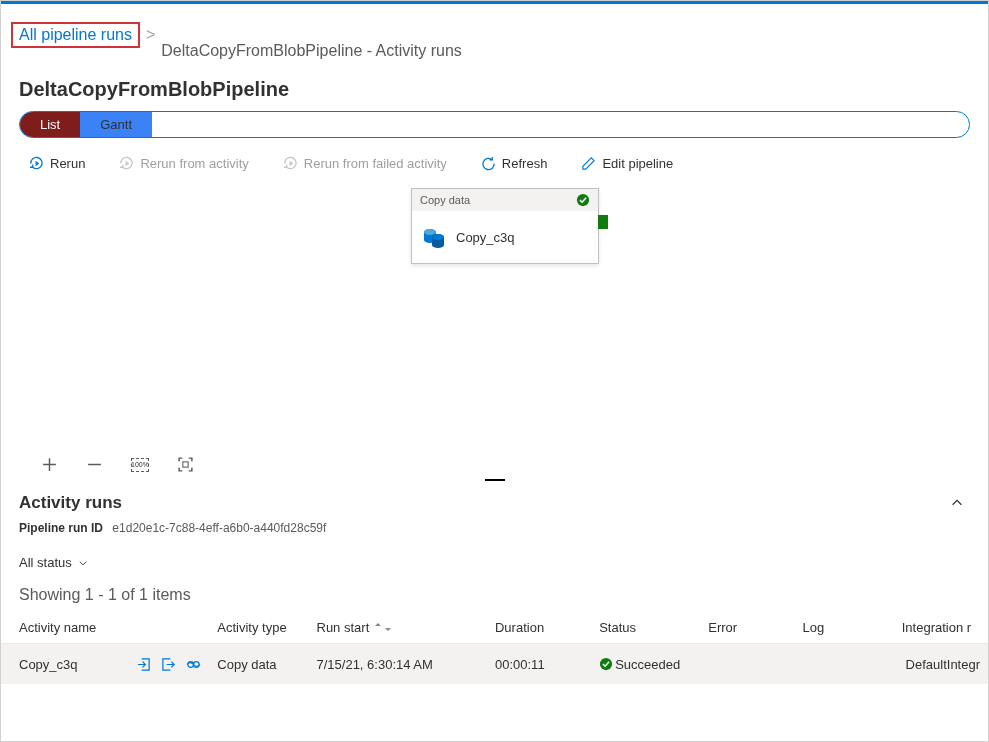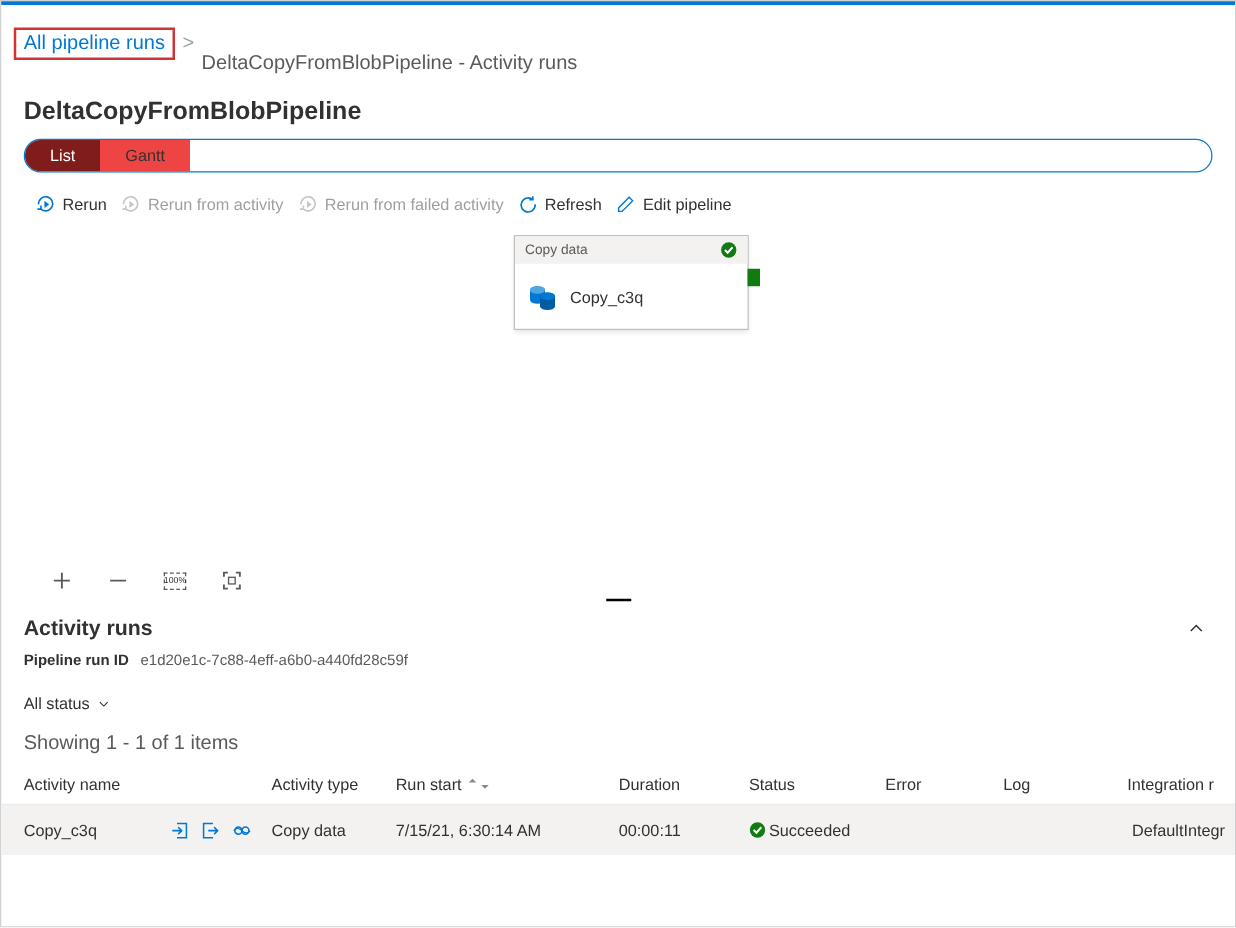--- a/index.html
+++ b/index.html
@@ -5,23 +5,23 @@
     * { box-sizing: border-box; margin: 0; padding: 0; font-family: "Segoe UI", Arial, sans-serif; }
     body { width: 989px; height: 742px; background: #fff; overflow: hidden; font-size: 13px; color: #323130; }
     .container { width: 100%; height: 100%; border: 1px solid #d1d1d1; display: flex; flex-direction: column; }
     .top-border { height: 3px; background: #0078d4; }
     .breadcrumb { padding: 6px 10px; font-size: 16px; display: flex; align-items: center; gap: 6px; }
     .breadcrumb-link { color: #0078d4; border: 2px solid #d13438; padding: 2px 6px; }
     .breadcrumb-sep { color: #a0a0a0; }
     .breadcrumb-current { color: #5a5a5a; margin-top: 32px; }
     .title { font-size: 20px; font-weight: 600; padding: 12px 18px 10px 18px; }
     .tab-toggle { display: inline-flex; margin: 0 18px 12px 18px; border: 1px solid #0078d4; border-radius: 18px; overflow: hidden; }
-    .tab-btn { padding: 5px 20px; font-size: 13px; cursor: pointer; background: #ef4444; color: #323130; }
+    .tab-btn { padding: 5px 20px; font-size: 13px; cursor: pointer; background: #3b82f6; color: #323130; }
     .tab-btn.active { background: #7f1d1d; color: #fff; }
-    .toolbar { display: flex; align-items: center; gap: 12px; padding: 6px 18px 12px 28px; }
+    .toolbar { display: flex; align-items: center; gap: 34px; padding: 6px 18px 12px 28px; }
     .tool-item { display: flex; align-items: center; gap: 6px; cursor: pointer; color: #323130; font-size: 13px; }
     .tool-item.disabled { color: #a19f9d; cursor: default; }
     .tool-item svg { width: 15px; height: 15px; }
     .canvas-area { flex: 0 0 auto; height: 290px; position: relative; border-bottom: none; }
     .activity-node { position: absolute; left: 410px; top: 5px; width: 188px; background: #fff; border: 1px solid #c0c0c0; box-shadow: 0 2px 4px rgba(0,0,0,0.1); }
     .activity-header { background: #f3f2f1; padding: 4px 8px; font-size: 11px; color: #5a5a5a; display: flex; justify-content: space-between; align-items: center; }
     .activity-body { display: flex; align-items: center; gap: 10px; padding: 14px 10px; font-size: 13px; }
     .db-icon { width: 24px; height: 24px; }
     .port { position: absolute; right: -10px; top: 26px; width: 10px; height: 14px; background: #107c10; }
     .canvas-controls { position: absolute; left: 40px; bottom: 0; display: flex; align-items: center; gap: 28px; }

